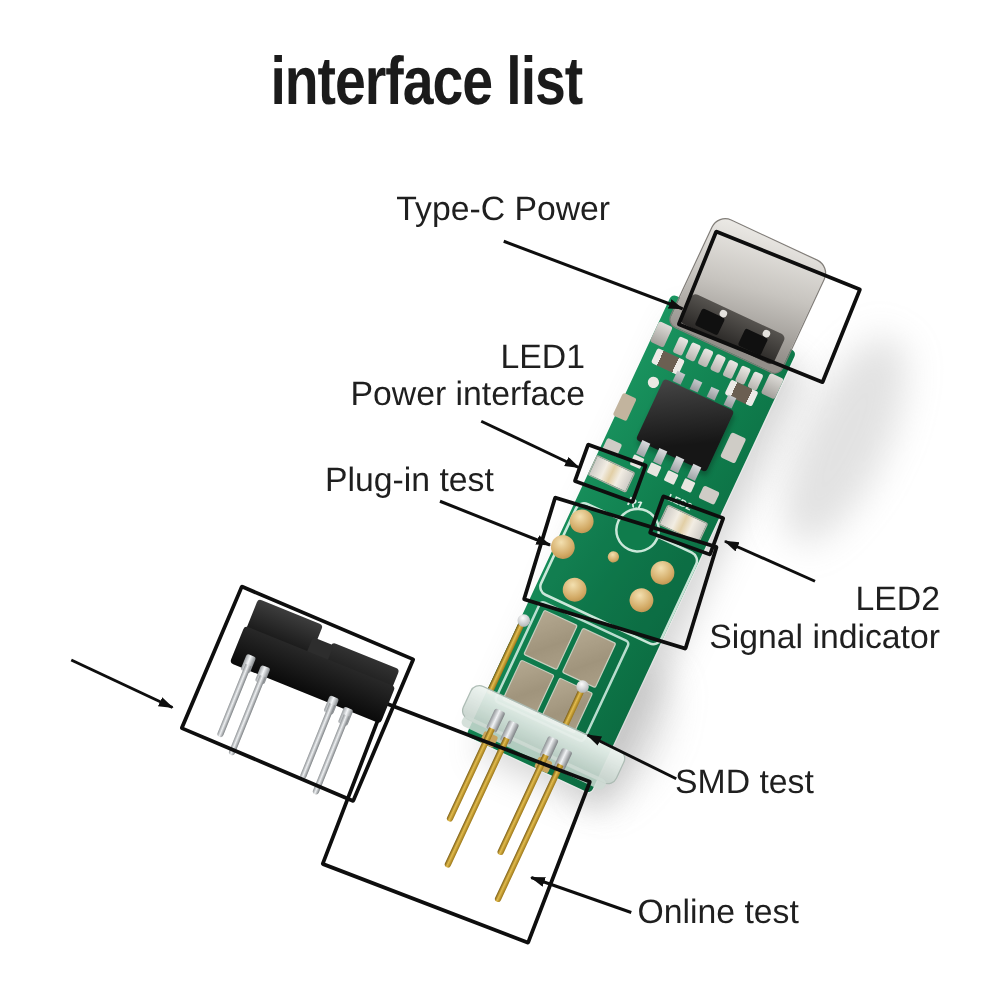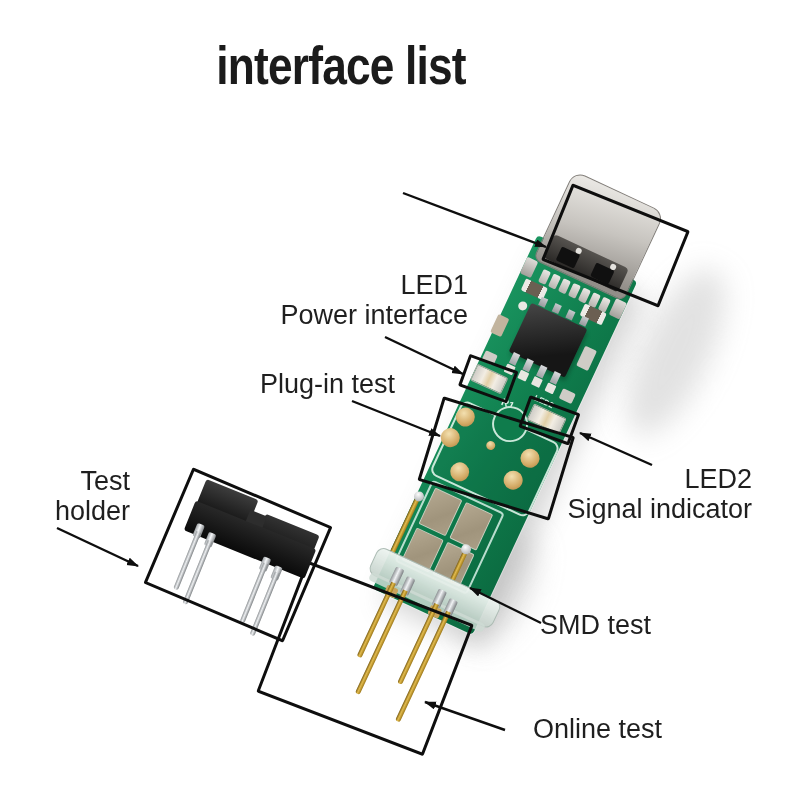--- a/index.html
+++ b/index.html
@@ -229,35 +229,32 @@
       <line x1="403" y1="193" x2="546" y2="247" marker-end="url(#ah)"></line>
       <line x1="385" y1="337" x2="463" y2="374" marker-end="url(#ah)"></line>
       <line x1="352" y1="401" x2="440" y2="436" marker-end="url(#ah)"></line>
       <line x1="57" y1="528" x2="138" y2="566" marker-end="url(#ah)"></line>
       <line x1="652" y1="465" x2="580" y2="433" marker-end="url(#ah)"></line>
       <line x1="541" y1="623" x2="470" y2="588" marker-end="url(#ah)"></line>
       <line x1="505" y1="730" x2="425" y2="702" marker-end="url(#ah)"></line>
     </g>
   </svg>
 
+  <div class="callout" style="left:317px;top:152px;">Type-C Power</div>
 
   <div class="callout center" style="left:268px;top:270px;width:200px;">
     <div>LED1</div>
     <div>Power interface</div>
   </div>
 
   <div class="callout" style="left:260px;top:369px;">Plug-in test</div>
 
-  <div class="callout center" style="left:30px;top:466px;width:100px;">
-    <div>Test</div>
-    <div>holder</div>
-  </div>
 
   <div class="callout center" style="left:552px;top:464px;width:200px;">
     <div>LED2</div>
     <div>Signal indicator</div>
   </div>
 
   <div class="callout" style="left:540px;top:610px;">SMD test</div>
 
-  <div class="callout" style="left:533px;top:714px;">Online test</div>
+  <div class="callout" style="left:510px;top:714px;">Online test</div>
 
 </div>
 
 </body></html>

